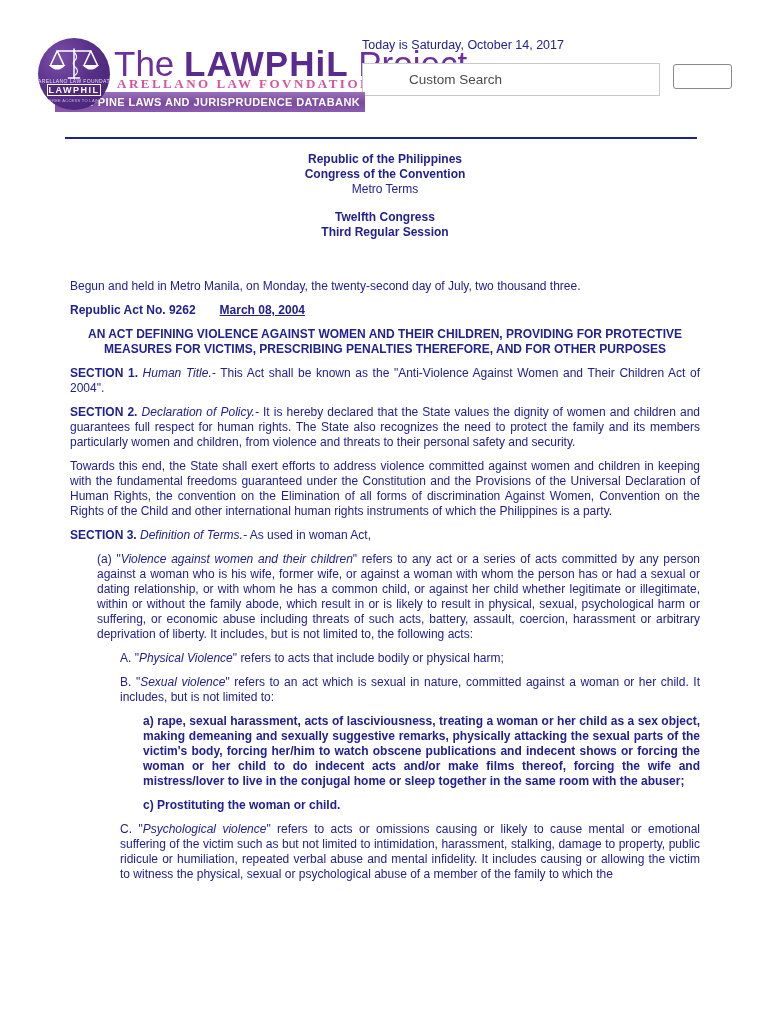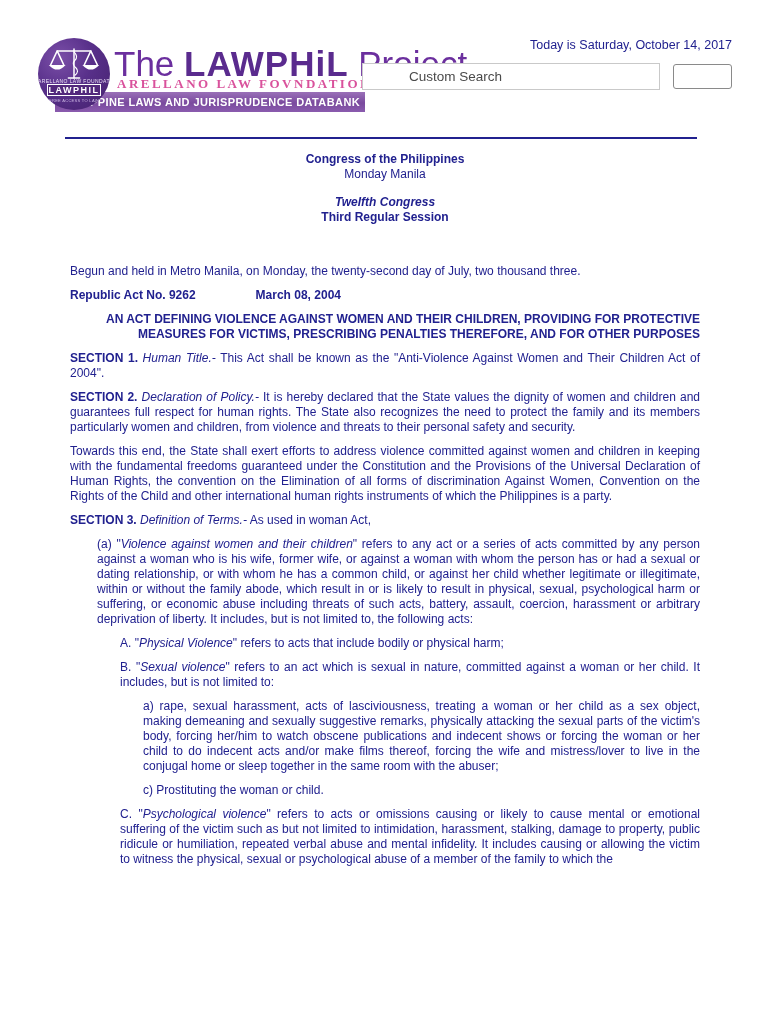--- a/index.html
+++ b/index.html
@@ -50,53 +50,53 @@
   }
   .brand-banner {
     position: absolute; left: 17px; top: 56px; width: 310px; height: 20px;
     background: linear-gradient(#9a70b8, #7a4a9e 55%, #8a5bae);
     color: #ffffff; font-weight: bold; font-size: 11px; line-height: 20px;
     text-align: center; letter-spacing: .4px; z-index: 2;
   }
 
   .date-line {
     position: absolute; left: 362px; right: 36px; top: 38px;
-    text-align: right; font-size: 12.5px; color: #21218f;
+    text-align: left; font-size: 12.5px; color: #21218f;
   }
   .search-input {
-    position: absolute; left: 362px; top: 63px; width: 298px; height: 27px;
+    position: absolute; left: 362px; top: 63px; width: 298px; height: 33px;
     border: 1px solid #c9c9c9; background: #fff;
     font-family: "Liberation Sans", sans-serif; font-size: 13.5px;
     padding-left: 46px; color: #333;
   }
   .search-input::placeholder { color: #4a4a4a; opacity: 1; }
   .search-button {
     position: absolute; left: 673px; top: 64px; width: 59px; height: 25px;
     border: 1px solid #8a8a8a; border-radius: 3px; background: #ffffff; cursor: pointer;
   }
 
   
   .doc { padding: 0 68px 0 70px; font-size: 12px; line-height: 15px; }
   .rule {
     border: none; border-top: 2px solid #21218f;
     margin: 17px 3px 13px -5px;
   }
   p { margin: 9px 0; }
   .just { text-align: justify; }
-  .center { text-align: right; }
+  .center { text-align: center; }
   .bold { font-weight: bold; }
   .it { font-style: italic; }
   .chead { text-align: center; font-weight: bold; }
   .chead-reg { text-align: center; }
-  .block2 { margin-top: 13px; font-style: italic; }
+  .block2 { margin-top: 13px; }
   .intro { margin-top: 39px; }
-  .gap-left { margin-left: 60px; }
+  .gap-left { margin-left: 24px; text-decoration: underline; }
   .ind1 { margin-left: 27px; }
   .ind2 { margin-left: 50px; }
-  .ind3 { margin-left: 73px; }
+  .ind3 { margin-left: 73px; font-weight: bold; }
 </style>
 </head>
 <body>
 
 <div class="page">
 
   <div class="header">
 
     <div class="logo-link">
       <div class="logo-circle">
@@ -123,22 +123,23 @@
     </div>
 
     <div class="date-line">Today is Saturday, October 14, 2017</div>
     <input class="search-input" type="text" placeholder="Custom Search" style="">
     <button class="search-button"></button>
   </div>
 
   <div class="doc">
     <hr class="rule">
 
-    <div class="chead">Congress of the Philippines</div>
-    <div class="chead-reg">Monday Manila</div>
+    <div class="chead">Republic of the Philippines</div>
+    <div class="chead">Congress of the Convention</div>
+    <div class="chead-reg">Metro Terms</div>
 
     <div class="chead block2">Twelfth Congress</div>
     <div class="chead">Third Regular Session</div>
 
     <p class="intro">Begun and held in Metro Manila, on Monday, the twenty-second day of July, two thousand three.</p>
 
     <p><span class="bold">Republic Act No. 9262</span><span class="bold gap-left">March 08, 2004</span></p>
 
     <p class="center bold">AN ACT DEFINING VIOLENCE AGAINST WOMEN AND THEIR CHILDREN, PROVIDING FOR PROTECTIVE MEASURES FOR VICTIMS, PRESCRIBING PENALTIES THEREFORE, AND FOR OTHER PURPOSES</p>
 

